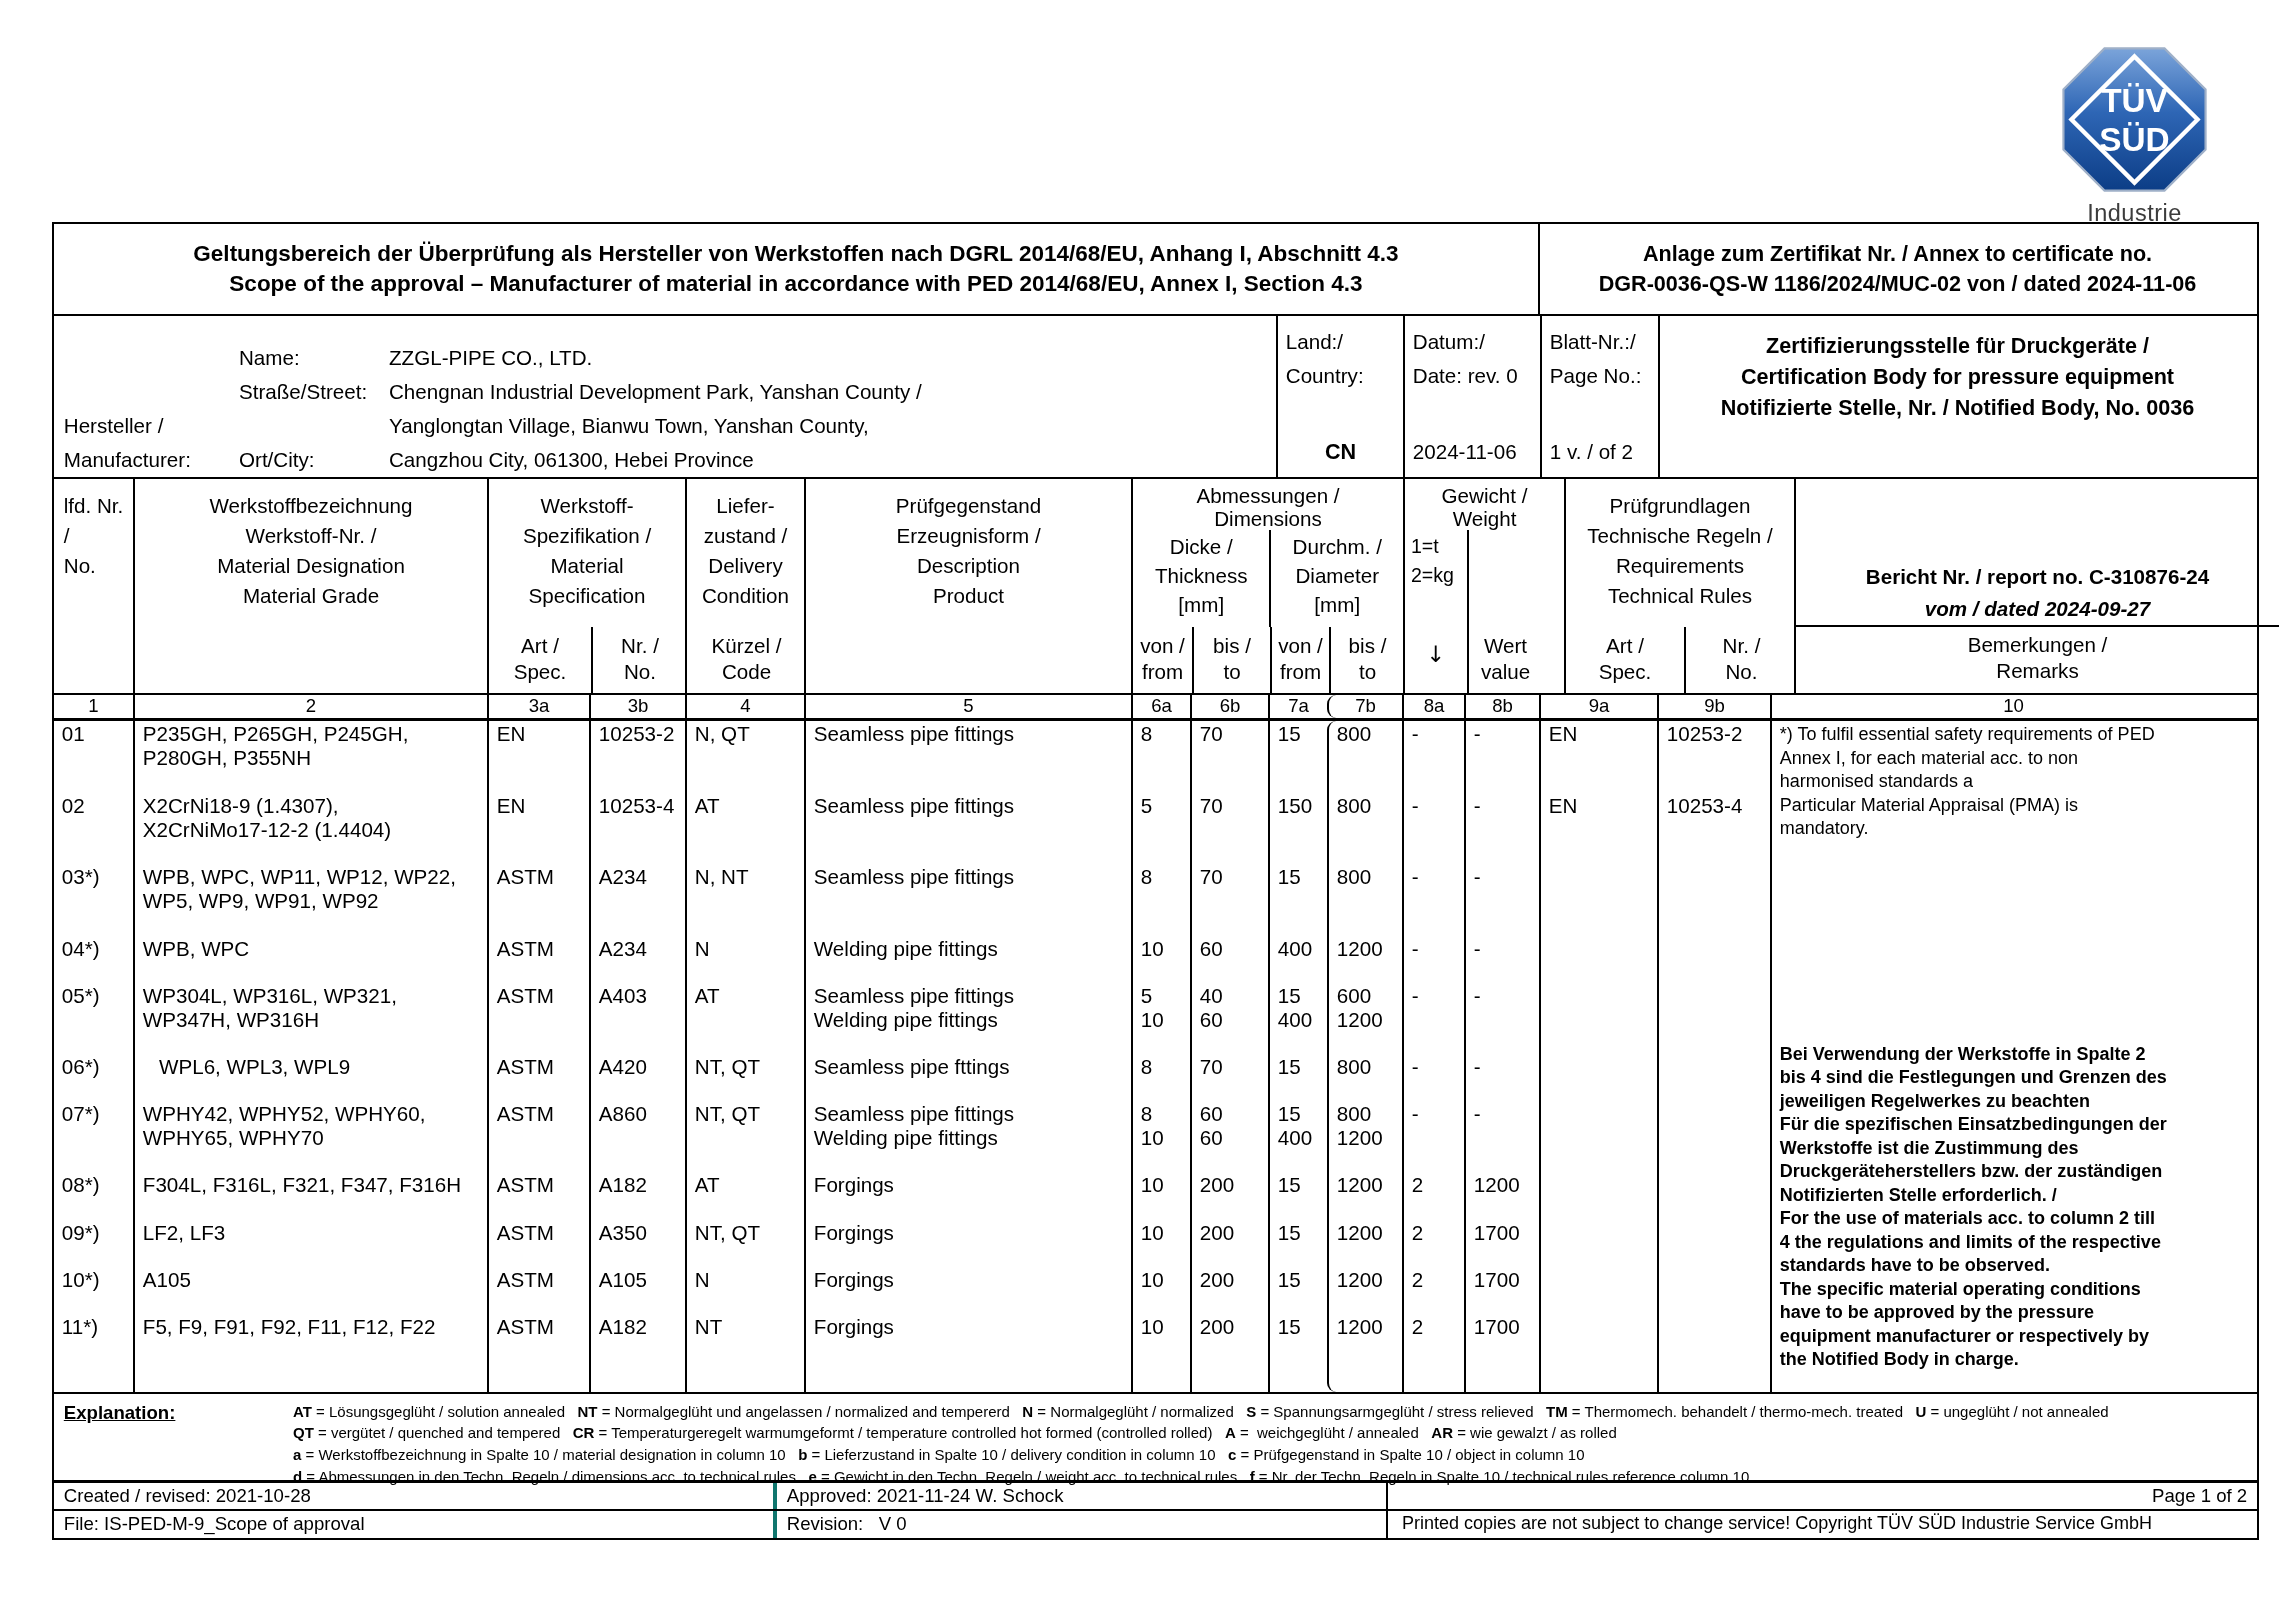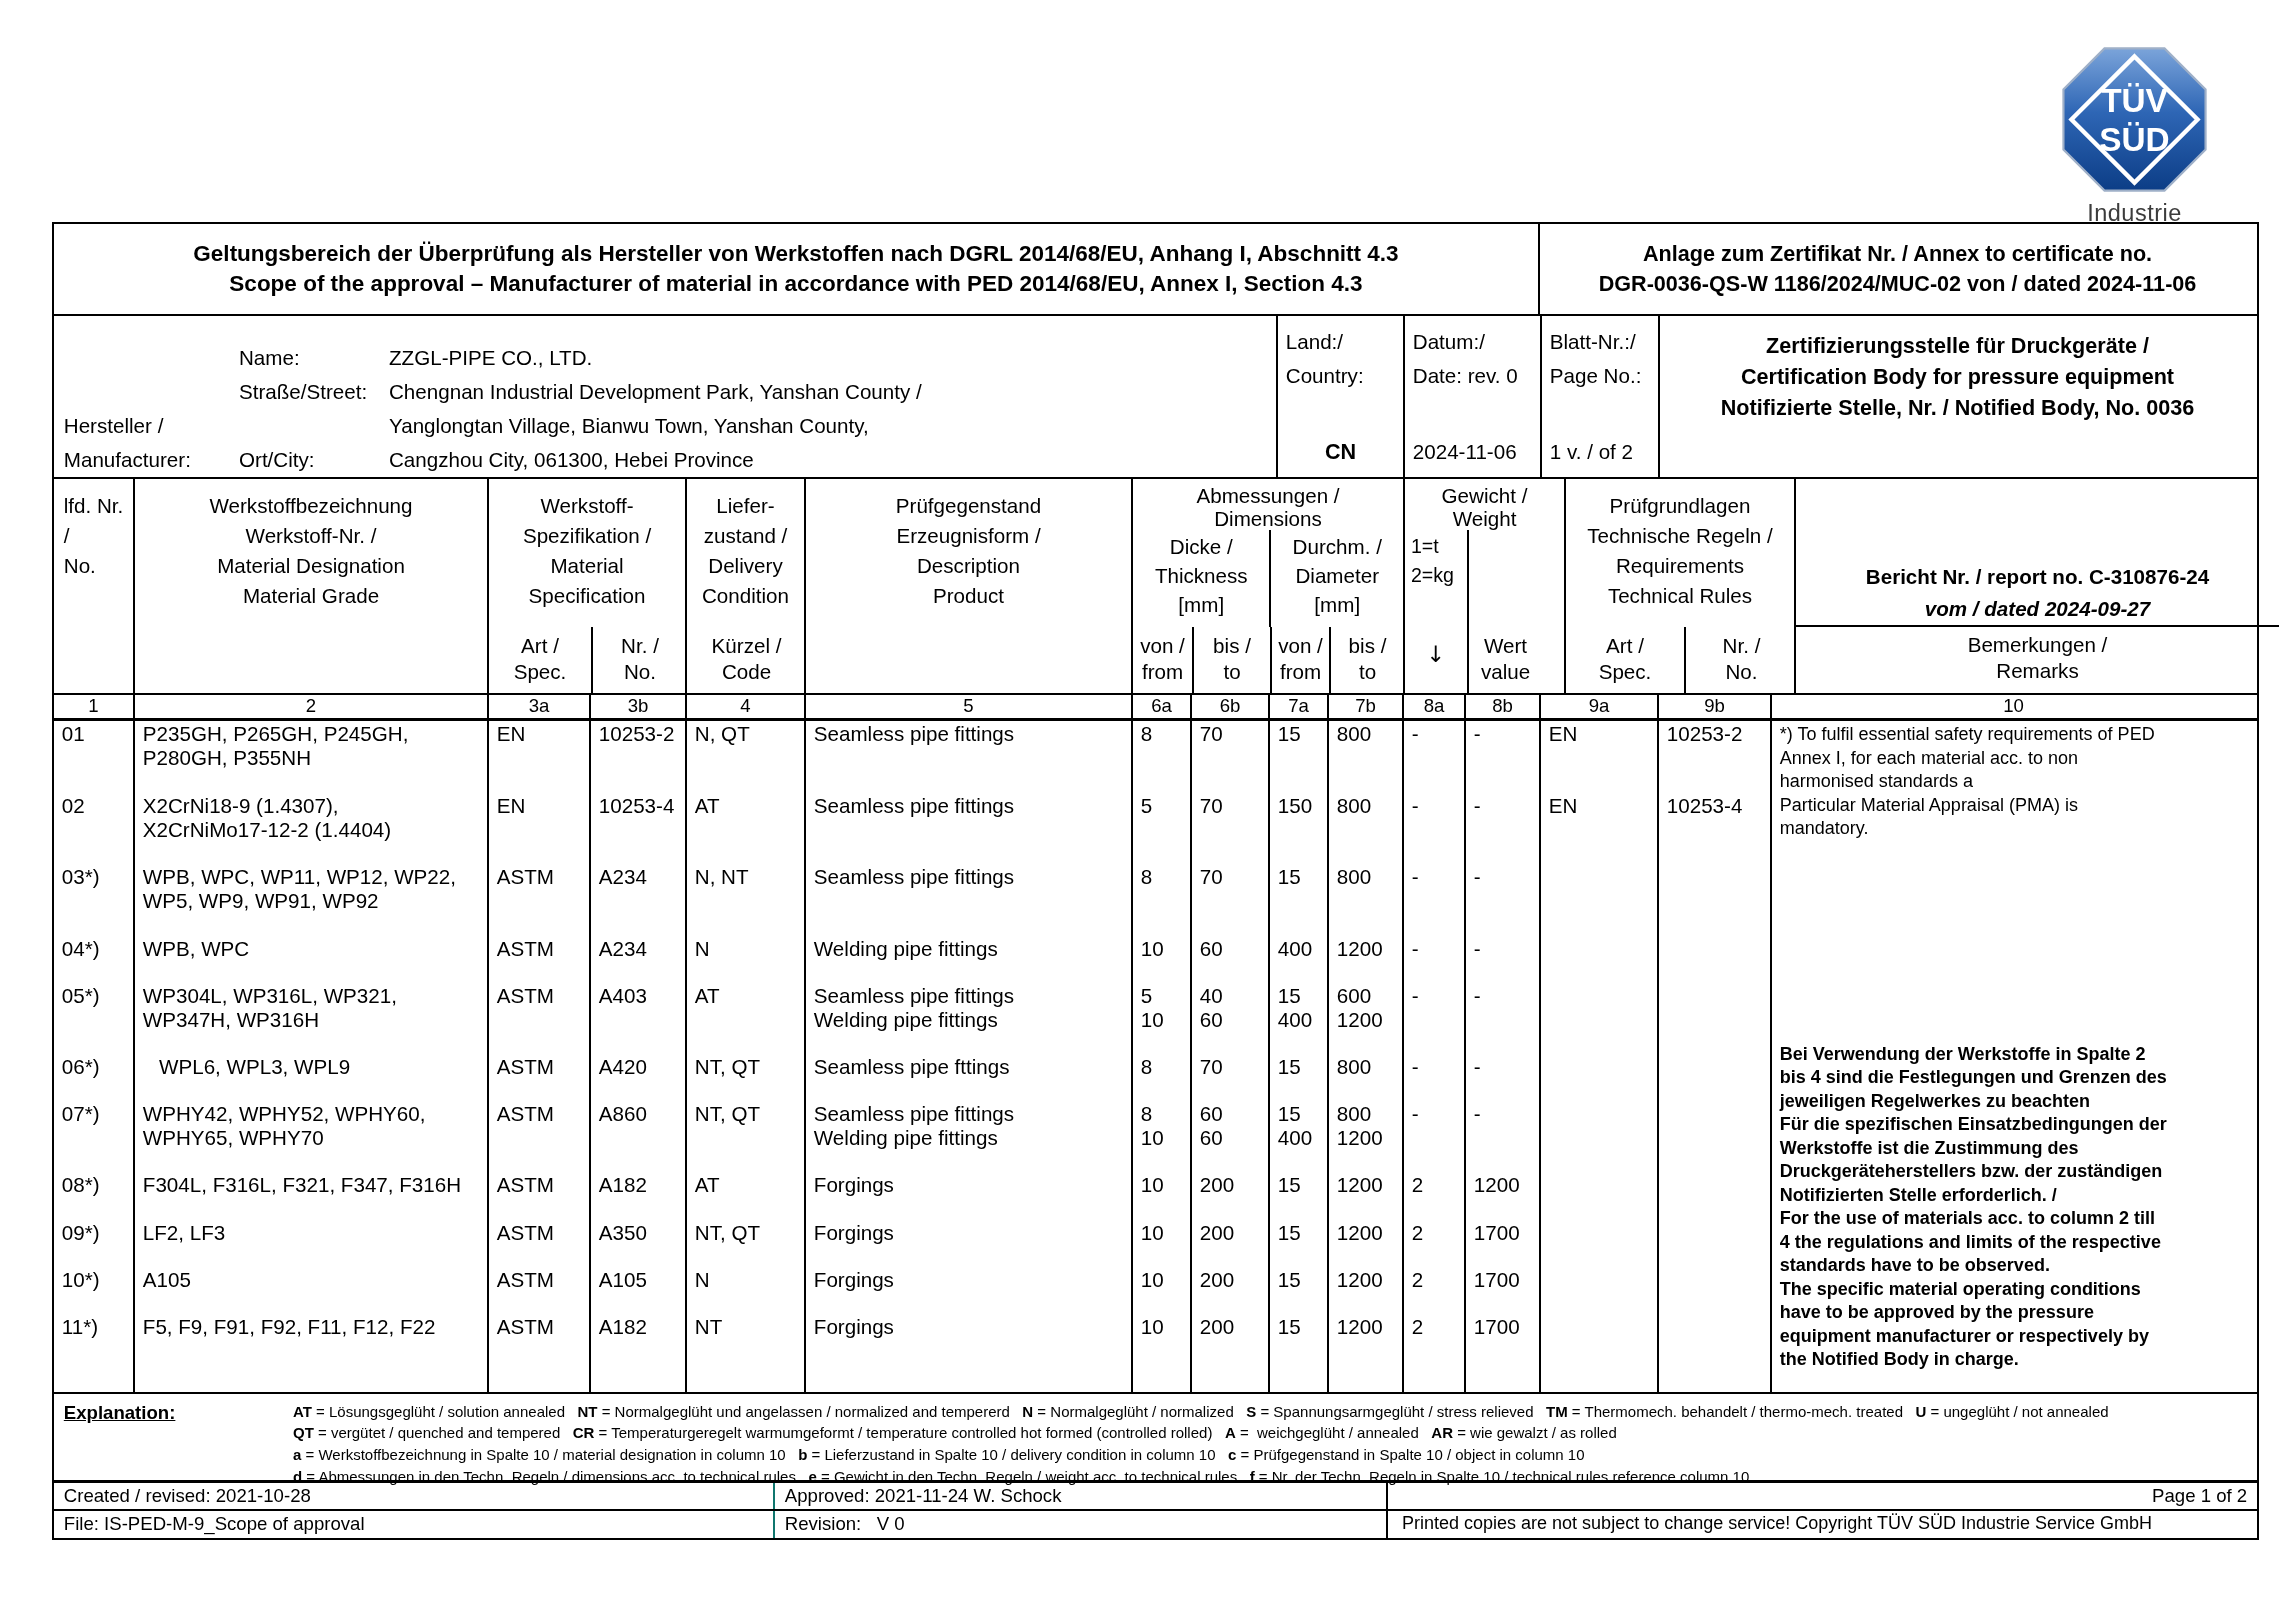--- a/index.html
+++ b/index.html
@@ -68,42 +68,42 @@
   .remarkshead{flex:1;text-align:center;padding-top:4.9px;line-height:26.5px;}
 
   
   .numrow{display:flex;height:28px;border-top:2px solid #000;border-bottom:3.9px solid #000;}
   .numcell{flex-shrink:0;text-align:center;font-size:18.6px;line-height:21.6px;}
 
   
   .tbody{display:flex;height:671px;font-size:20.6px;}
   .bcol{flex-shrink:0;overflow:hidden;}
   .c1{width:79px;}.c2{width:354px;}.c3a{width:102px;}.c3b{width:96px;}.c4{width:119px;}
-  .c5{width:327px;}.c6a{width:59px;}.c6b{width:78px;}.c7a{width:59px;}.c7b{width:75px;}
+  .c5{width:327px;}.c6a{width:59px;}.c6b{width:78px;}.c7a{width:59px;}.c7b{width:75px;border-radius:9px;}
   .c8a{width:62px;}.c8b{width:75px;}.c9a{width:118px;}.c9b{width:113px;}.c10{width:485px;}
   .slot{padding:1px 2px 0 7.8px;overflow:visible;}
   .ln{line-height:23.5px;white-space:nowrap;}
   .remarks-cell{padding:2px 3.9px 0 7.8px;}
   .remarks-cell .note div{line-height:23.5px;font-size:18px;white-space:nowrap;}
   .note-bold div{font-weight:bold;}
 
   
   .explain{display:flex;height:88px;border-top:2.9px solid #000;}
   .explain-label{width:239px;padding:7.8px 0 0 9.8px;font-size:18.6px;font-weight:bold;text-decoration:underline;}
   .explain-lines{flex:1;padding-top:6.9px;font-size:15px;}
   .exline{line-height:21.6px;white-space:pre;}
   .exline .bold{font-weight:bold;}
 
   
   .frow{display:flex;font-size:18.6px;}
   .frow-a{height:29px;border-top:3.9px solid #000;}
   .frow-b{height:29px;border-top:2.9px solid #000;}
   .fcell{flex-shrink:0;padding:2px 7.8px 0 9.8px;line-height:21.6px;white-space:pre;}
   .f1{width:719px;}
-  .f2{width:613px;border-left:2px solid #0f766e;}
+  .f2{width:613px;border-left:4px solid #0f766e;}
   .f3{width:869px;border-left:2px solid #000;}
   .f3.right{text-align:right;}
   .f3.small{font-size:18px;padding-left:14px;}
 </style>
 </head>
 <body>
 
 <div class="page">
 
   <div class="logo-wrap">

